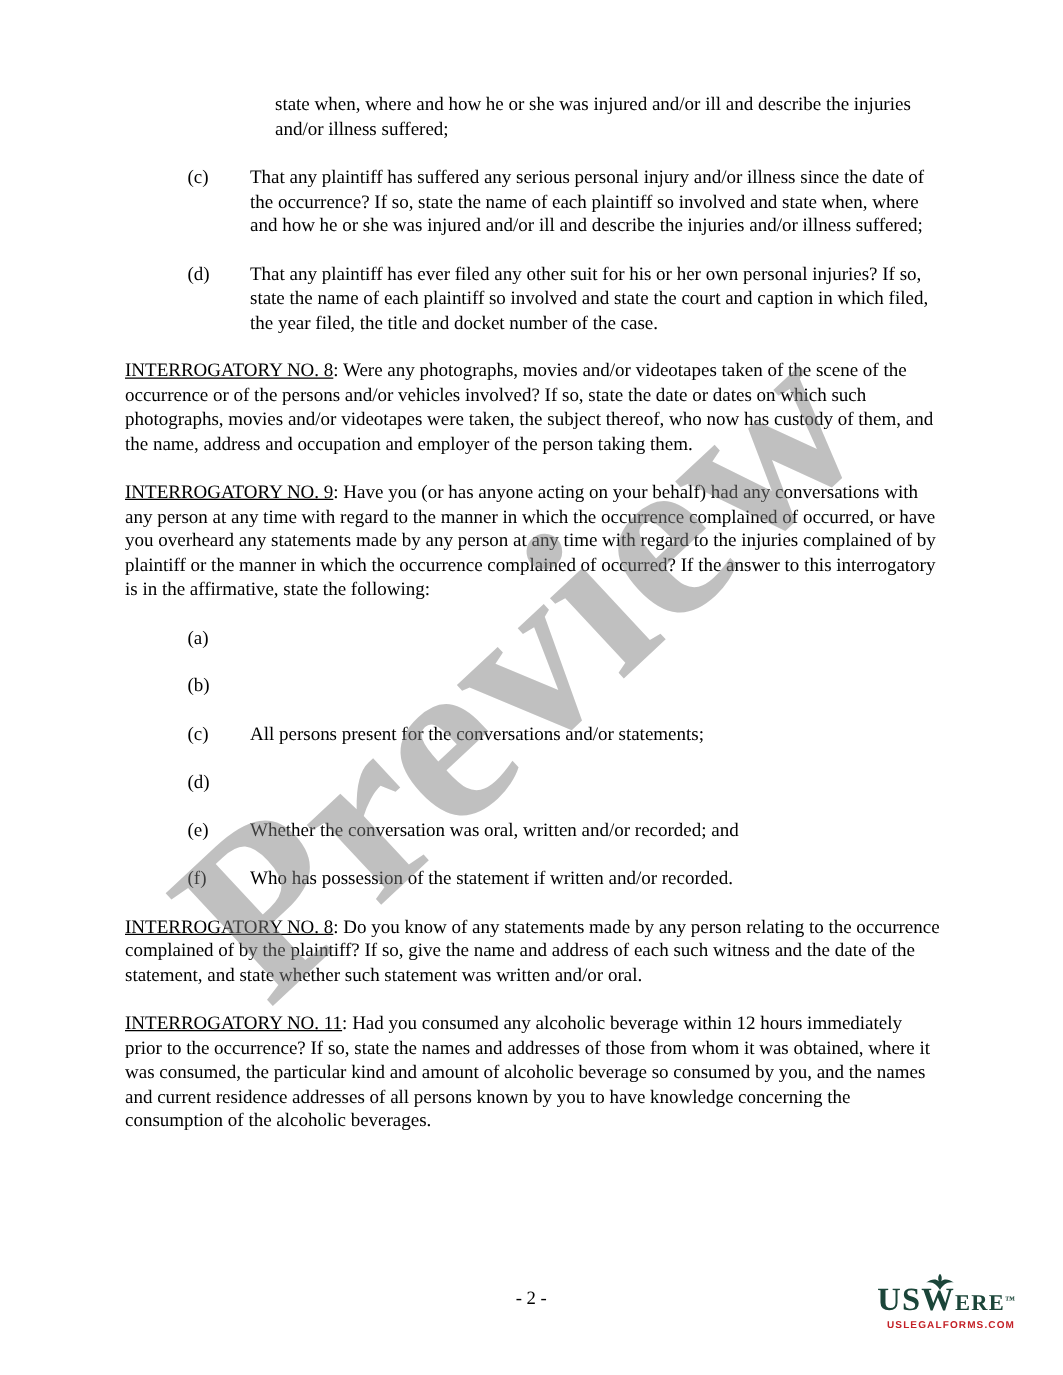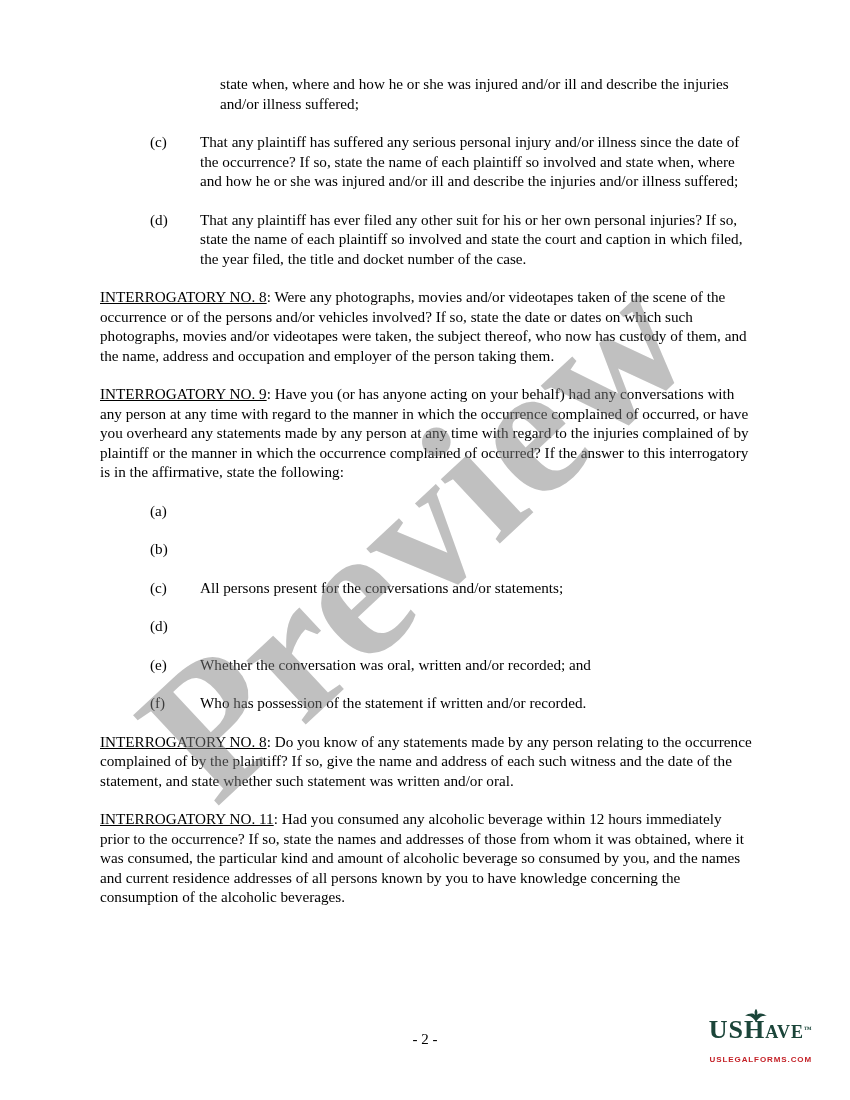--- a/index.html
+++ b/index.html
@@ -98,21 +98,21 @@
     vertical-align: top;
     letter-spacing: 0;
   }
   .eagle {
     position: absolute;
     top: -8px;
     left: 46%;
     transform: translateX(-50%);
   }
   .logo-sub {
-    margin-top: 12px;
+    margin-top: 2px;
     font-family: "Liberation Sans", sans-serif;
     font-weight: bold;
     font-size: 8px;
     letter-spacing: 0.9px;
     color: #c42127;
     text-align: right;
   }
 </style>
 </head>
 <body>
@@ -172,18 +172,18 @@
 
   </div>
 
   <div class="page-number">- 2 -</div>
 
   <div class="logo">
     <div class="logo-main">
       <svg class="eagle" width="30" height="14" viewBox="0 0 30 14" xmlns="http://www.w3.org/2000/svg">
         <path d="M15 13 C13 9 9 6 4 7 C8 4 12 4 14 6 C13 3 14 1 15 0 C16 1 17 3 16 6 C18 4 22 4 26 7 C21 6 17 9 15 13 Z" fill="#1b4539"></path>
       </svg>
-      <span>US</span><span class="legal">Have</span><span class="tm">™</span>
+      <span>US</span><span class="legal">Were</span><span class="tm">™</span>
     </div>
     <div class="logo-sub">USLEGALFORMS.COM</div>
   </div>
 
 </div>
 
 </body></html>

